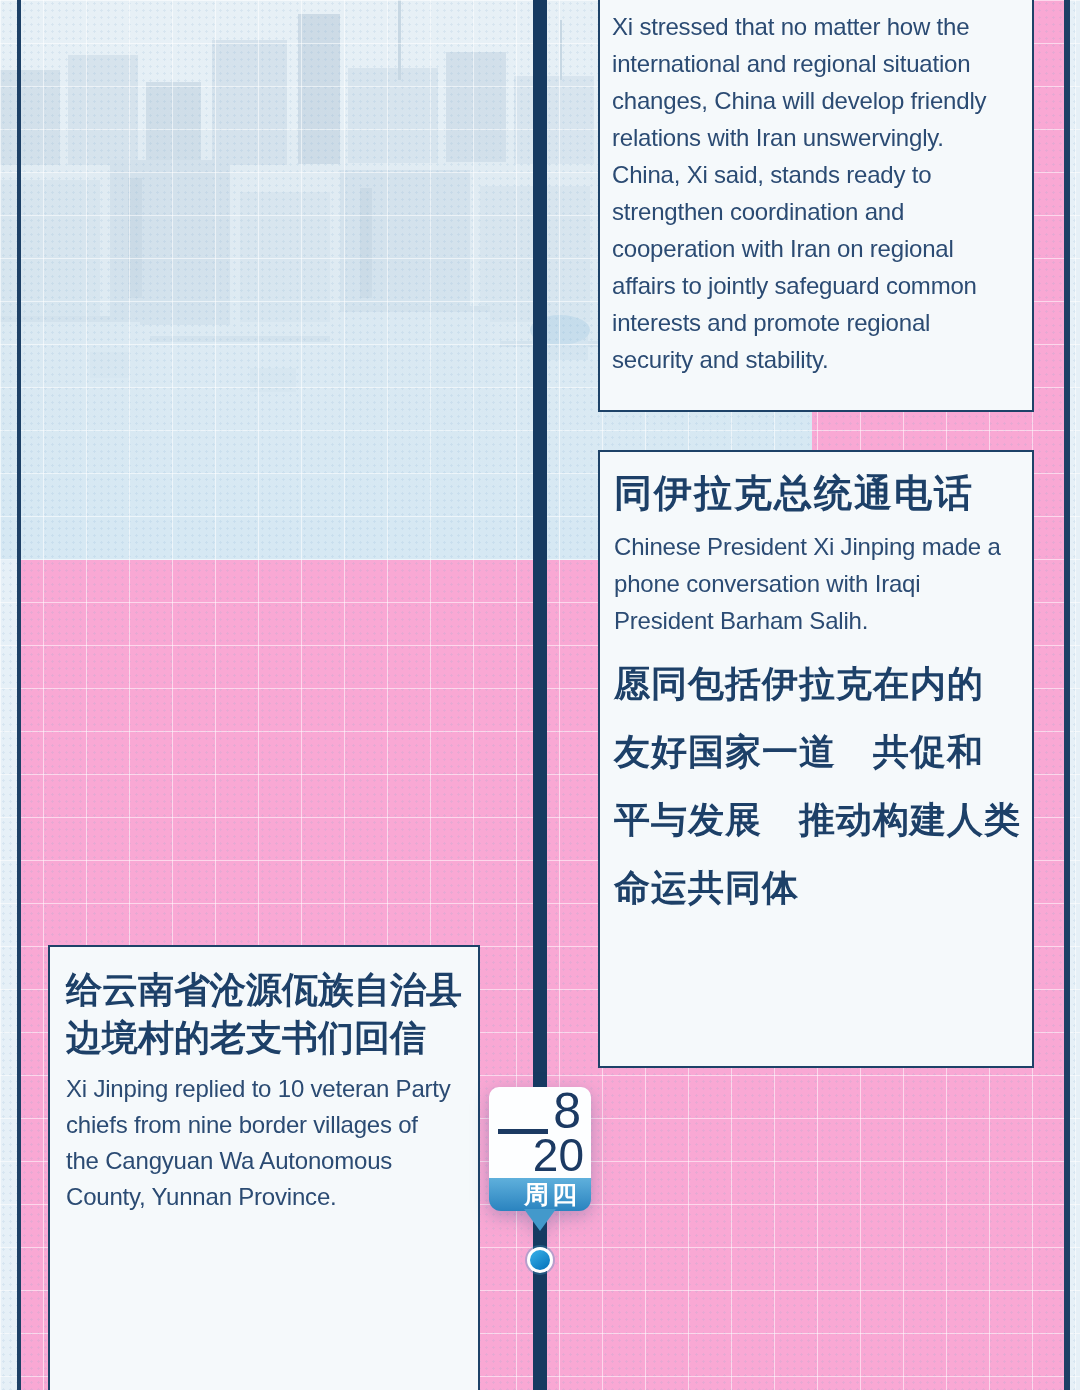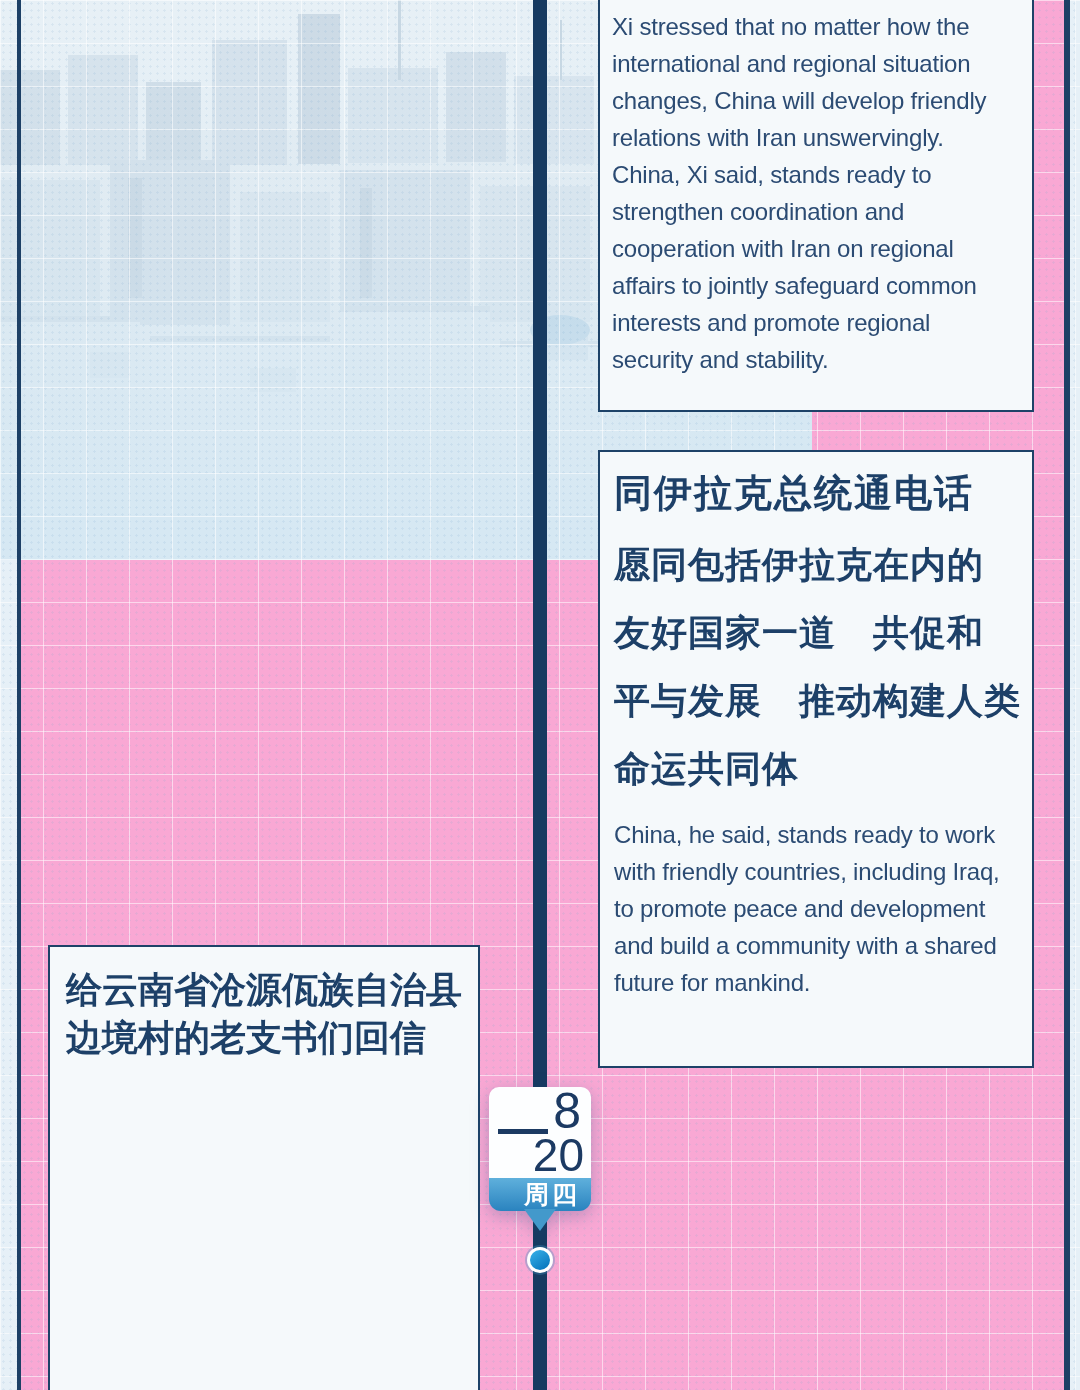--- a/index.html
+++ b/index.html
@@ -149,34 +149,36 @@
 China, Xi said, stands ready to
 strengthen coordination and
 cooperation with Iran on regional
 affairs to jointly safeguard common
 interests and promote regional
 security and stability.</p>
   </section>
 
   <section class="card card-iraq">
     <h2 class="cn-h">同伊拉克总统通电话</h2>
+    <p class="body1">Chinese President Xi Jinping made a
+phone conversation with Iraqi
+President Barham Salih.</p>
     <h2 class="cn-h2">愿同包括伊拉克在内的
 友好国家一道　共促和
 平与发展　推动构建人类
 命运共同体</h2>
-    <p class="body2">China, he said, stands ready to work
-with friendly countries, including Iraq,
-to promote peace and development
-and build a community with a shared
-future for mankind.</p>
   </section>
 
   <section class="card card-yunnan">
     <h2 class="cn-h">给云南省沧源佤族自治县
 边境村的老支书们回信</h2>
+    <p class="body1">Xi Jinping replied to 10 veteran Party
+chiefs from nine border villages of
+the Cangyuan Wa Autonomous
+County, Yunnan Province.</p>
   </section>
 
   <div class="date-badge">
     <div class="badge-box">
       <span class="badge-month">8</span>
       <span class="badge-bar"></span>
       <span class="badge-day">20</span>
     </div>
     <div class="badge-band">
       <span>周四</span>

